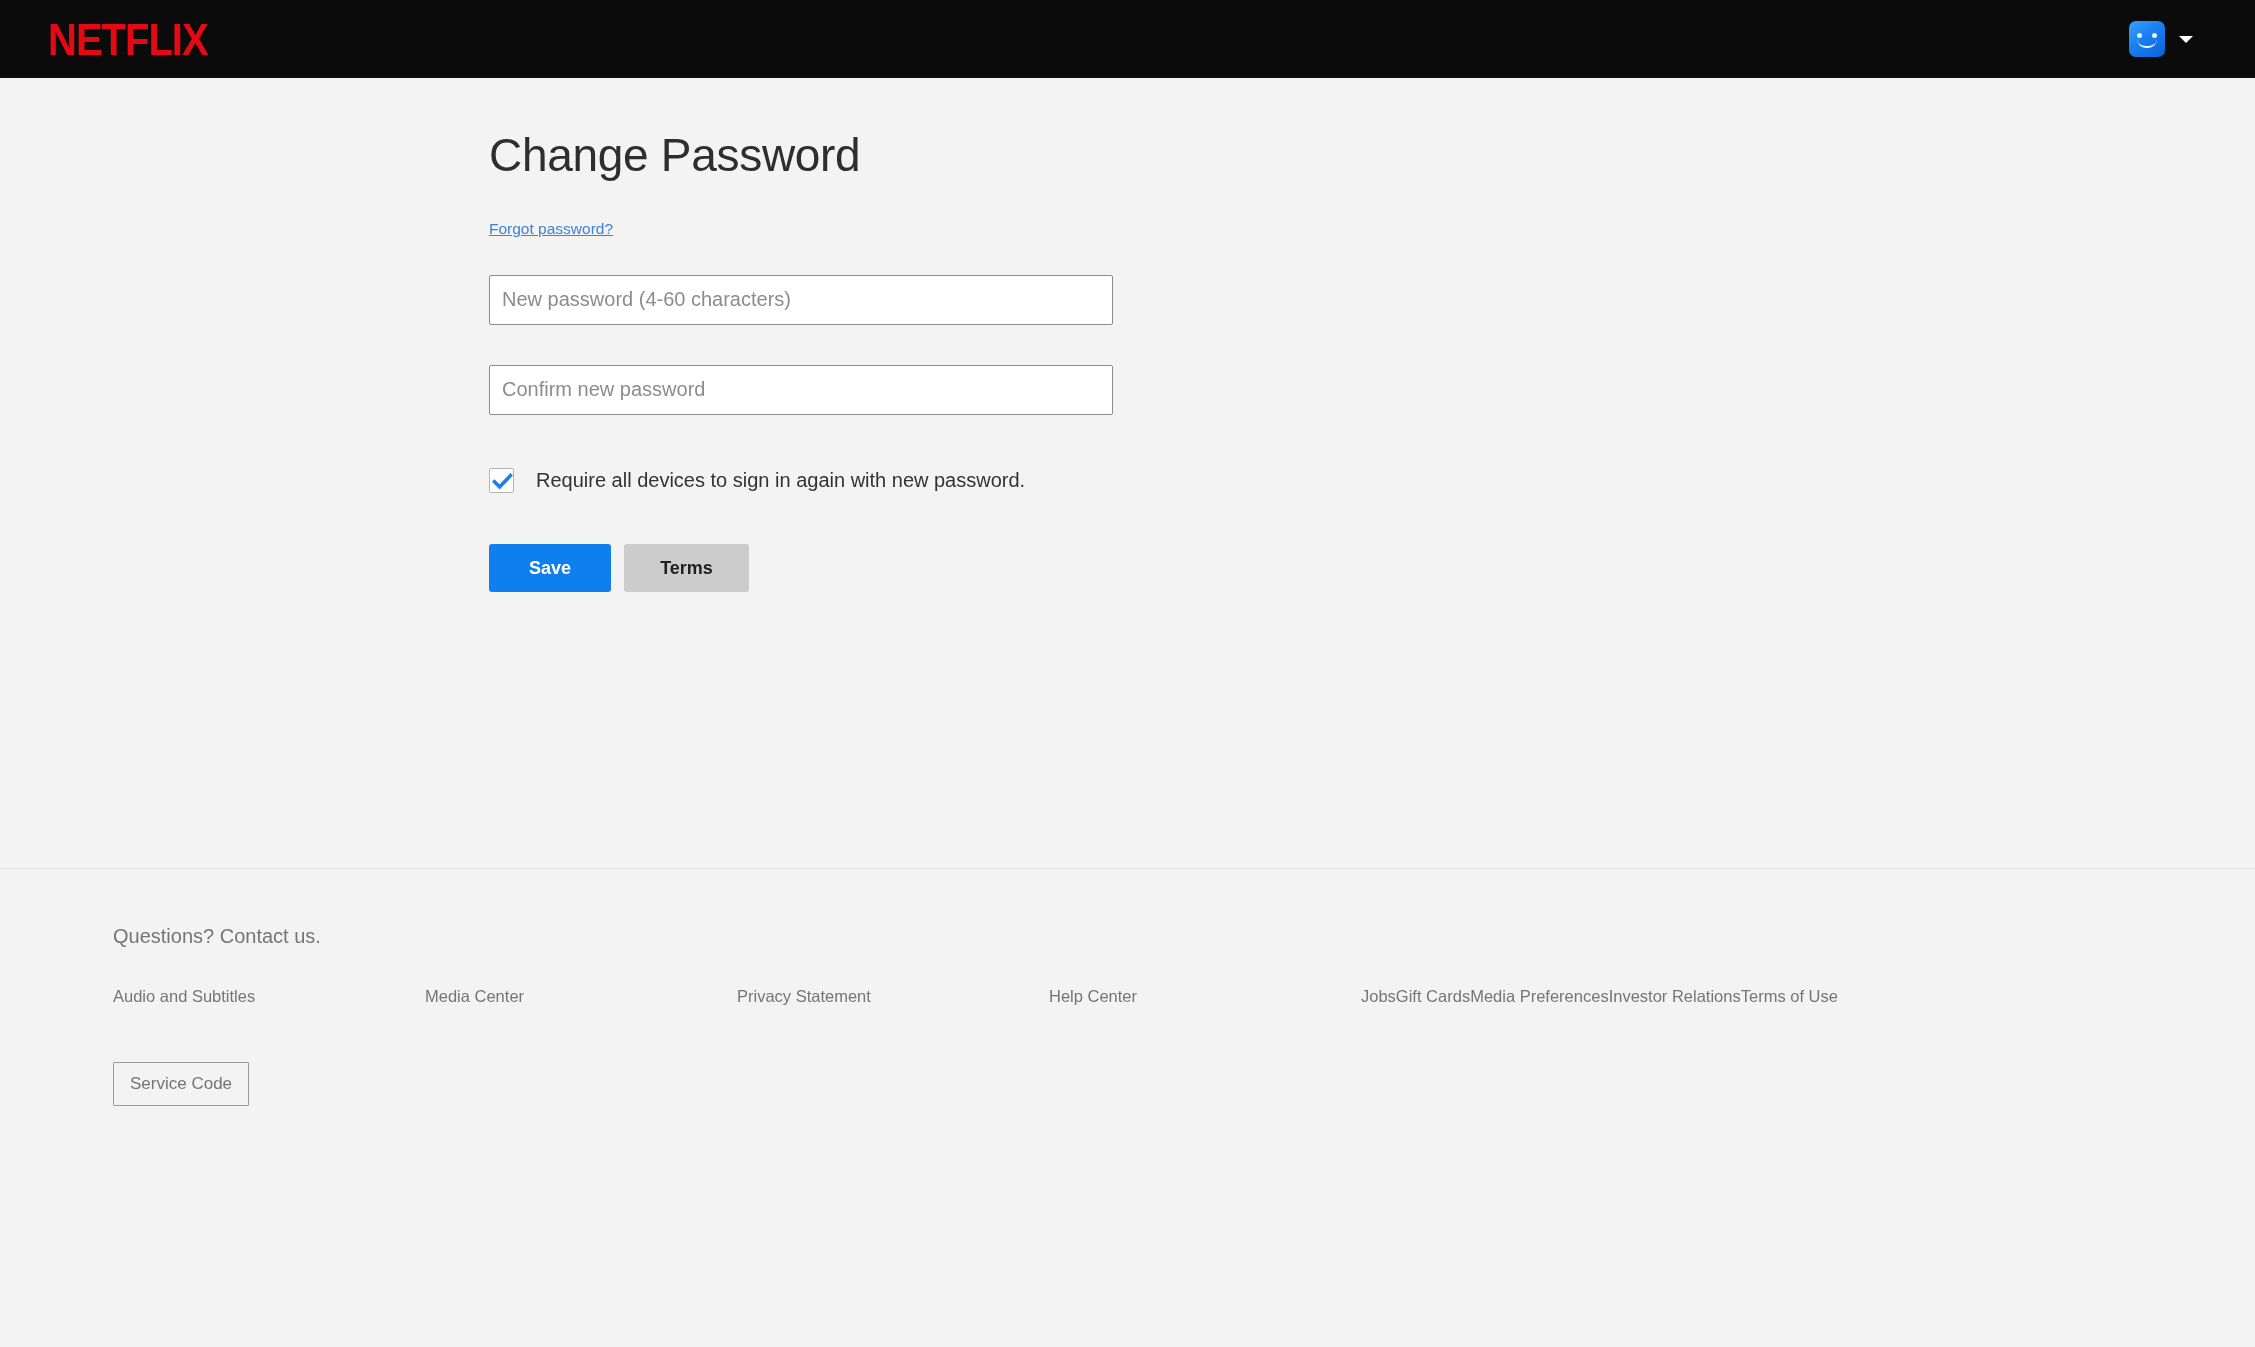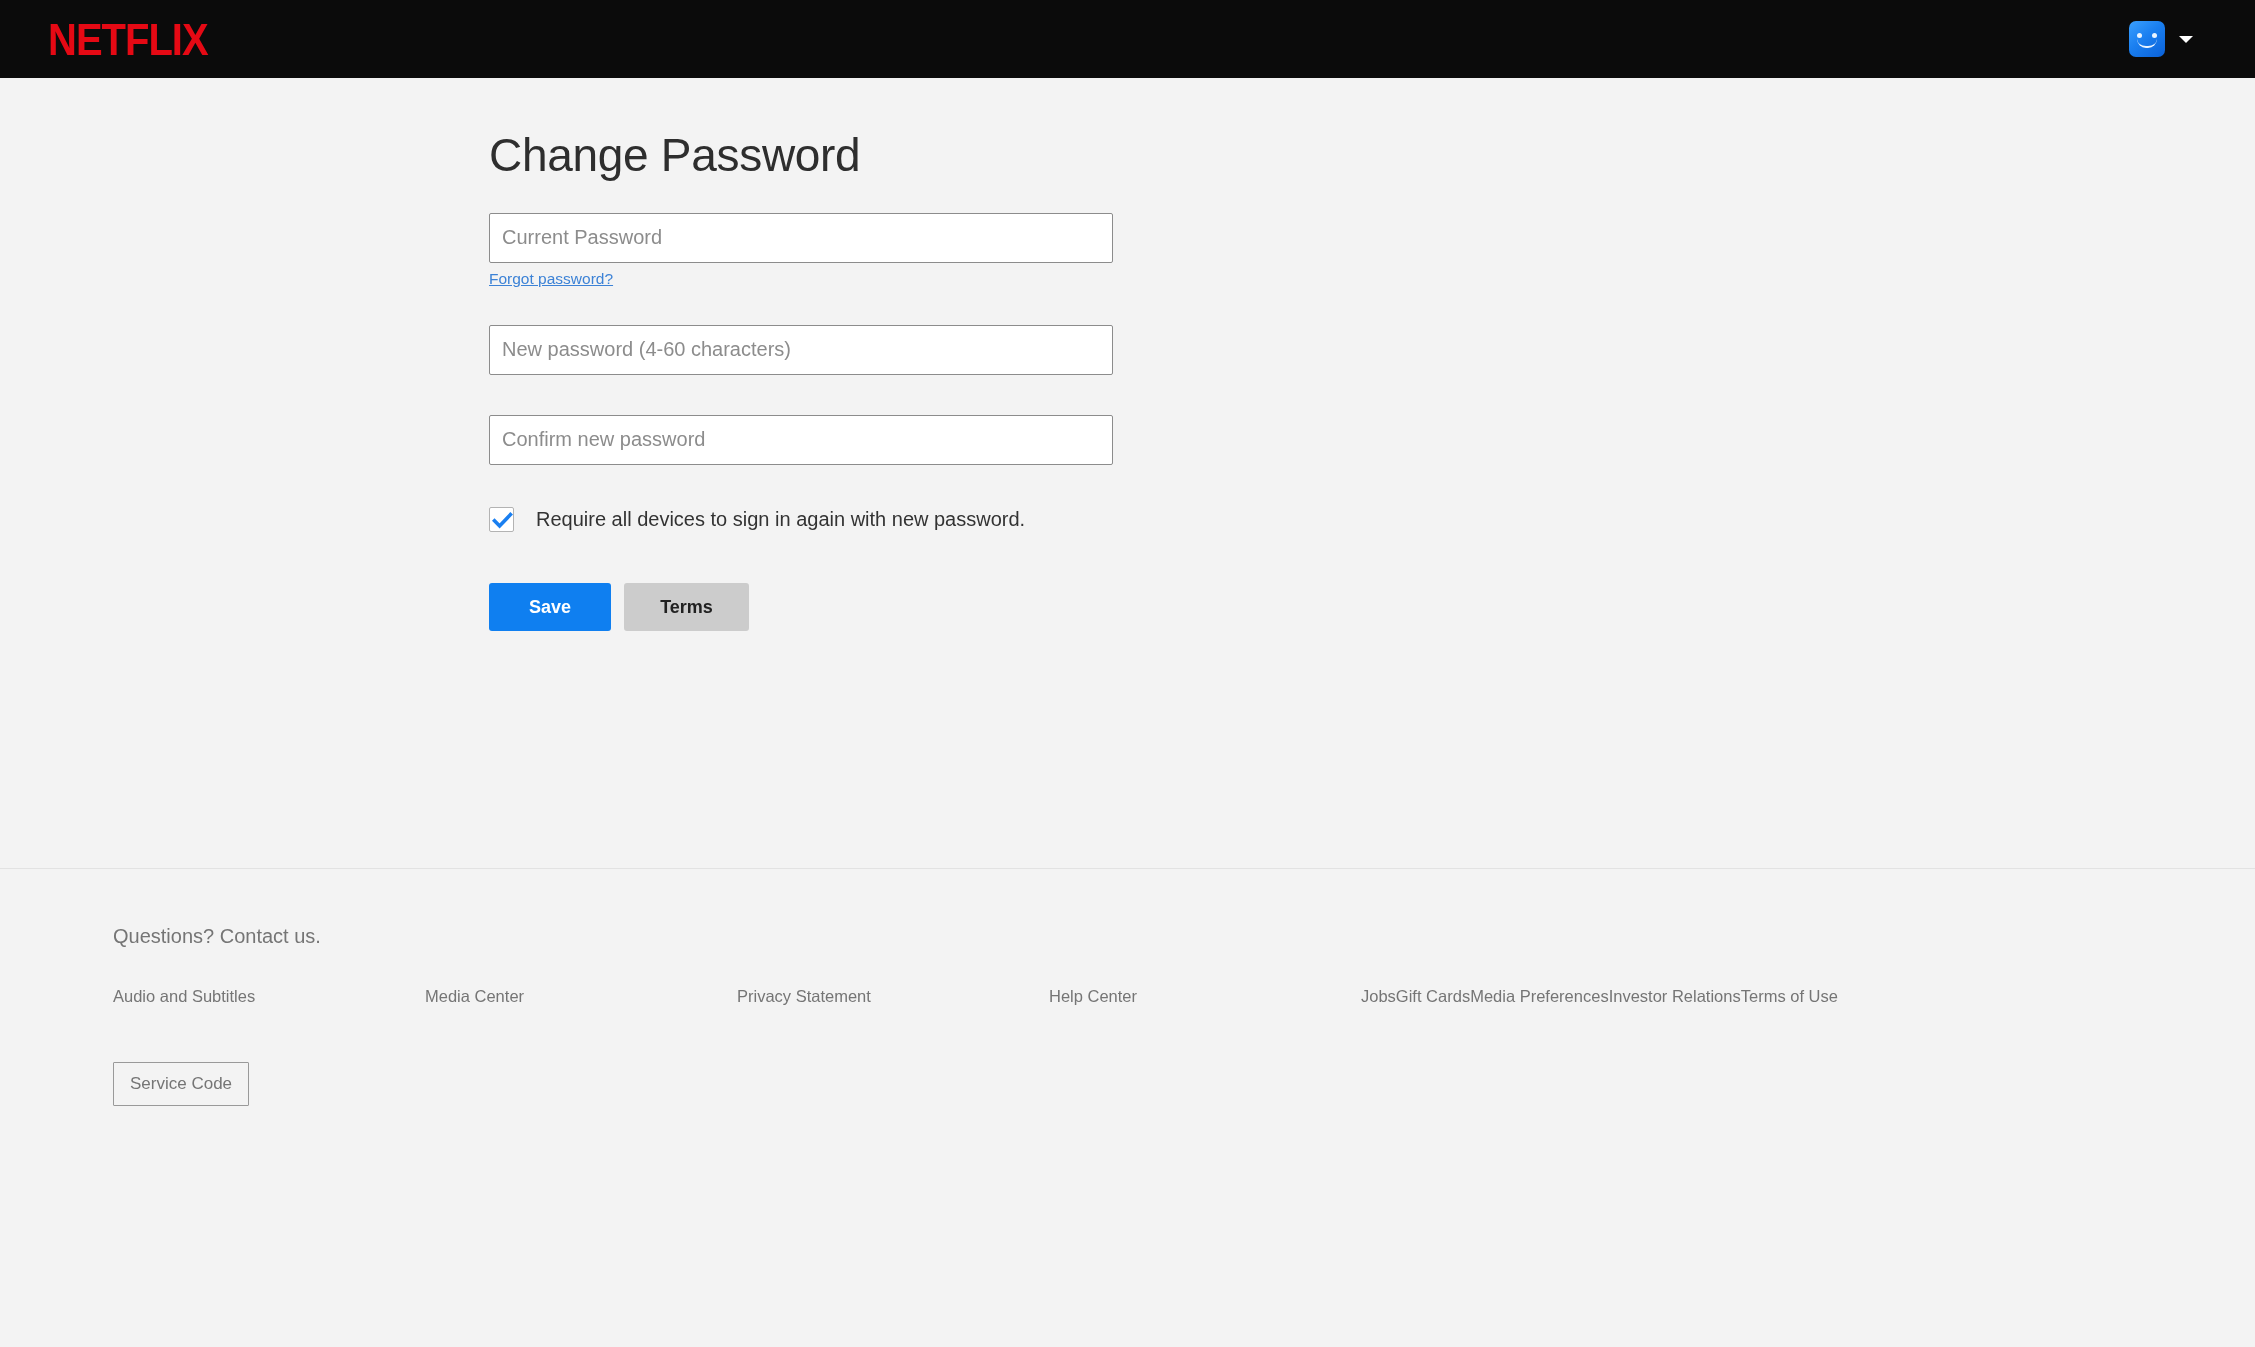--- a/index.html
+++ b/index.html
@@ -122,21 +122,21 @@
     color: #3c82d6;
     text-decoration: underline;
     cursor: pointer;
   }
   .gap-block { height: 37px; }
   .gap-block-2 { height: 40px; }
 
   .checkbox-row {
     display: flex;
     align-items: center;
-    margin-top: 42px;
+    margin-top: 53px;
     gap: 22px;
   }
   .cbox {
     position: relative;
     width: 25px;
     height: 25px;
     background: #ffffff;
     border: 1px solid #b3b3b3;
     border-radius: 2px;
     flex: 0 0 auto;
@@ -234,21 +234,20 @@
     </div>
     <span class="caret"></span>
   </div>
 </div>
 
 <div class="main">
   <div class="form-wrap">
 
     <h1 class="page-title">Change Password</h1>
 
-    <input class="field" type="password" placeholder="Current Password" style="">
     <span class="forgot-link">Forgot password?</span>
 
     <div class="gap-block"></div>
 
     <input class="field" type="password" placeholder="New password (4-60 characters)" style="">
 
     <div class="gap-block-2"></div>
 
     <input class="field" type="password" placeholder="Confirm new password" style="">
 

